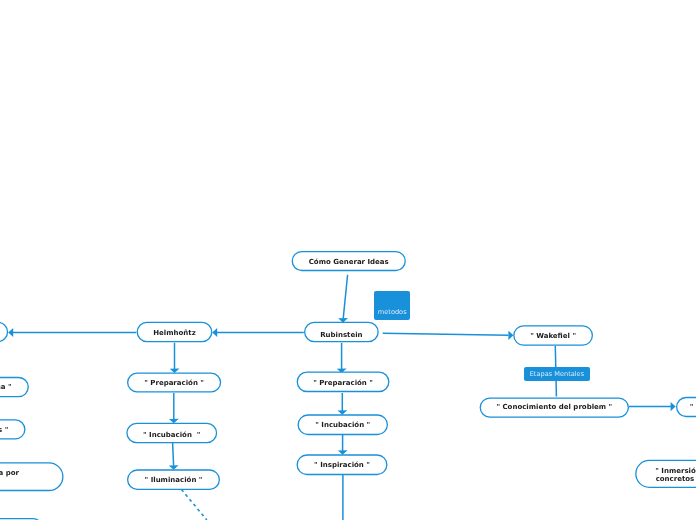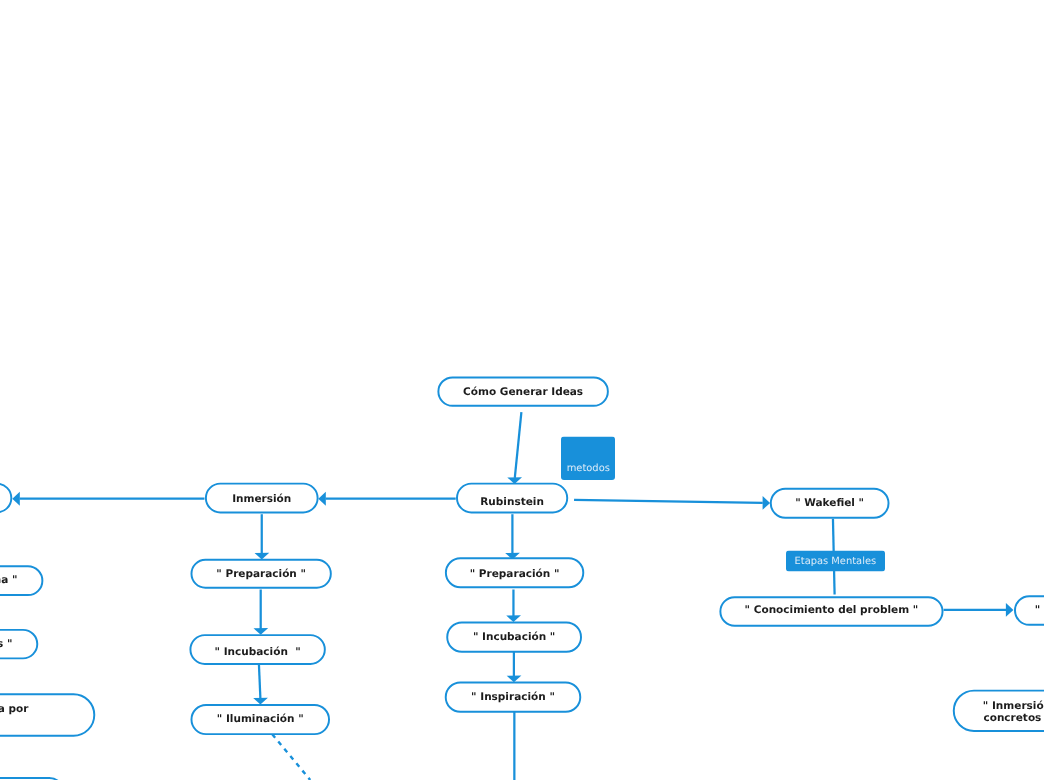--- a/index.html
+++ b/index.html
@@ -74,21 +74,21 @@
       <rect x="-59.35" y="518.6" width="101.7" height="19.0" rx="9.500"></rect>
       <rect x="676.65" y="397.5" width="88.7" height="19.0" rx="9.500"></rect>
       <rect x="635.85" y="460.4" width="84.3" height="26.9" rx="13.450"></rect>
     </g>
   </svg>
 
   <div class="node-label" style="left:291.6px;top:250.9px;width:114.3px;height:20.2px;">Cómo Generar Ideas</div>
 
   <div class="tag" style="left:327.3px;top:291.1px;width:35.8px;height:29px;padding-top:13px;margin-left:47px;">metodos</div>
 
-  <div class="node-label" style="left:136.6px;top:322.6px;width:75.8px;height:20.1px;">Inmersión</div>
+  <div class="node-label" style="left:136.6px;top:322.6px;width:75.8px;height:20.1px;">Helmhoñtz</div>
 
   <div class="node-label" style="left:304px;top:322.6px;width:74.8px;height:24px;">Rubinstein</div>
 
   <div class="node-label" style="left:513.2px;top:325.1px;width:79.8px;height:20.8px;">" Wakefiel "</div>
 
   <div class="node-label" style="left:127px;top:372.8px;width:94.2px;height:20.2px;">" Preparación "</div>
 
   <div class="node-label" style="left:126.3px;top:424.2px;width:90.9px;height:19.5px;">" Incubación  "</div>
 
   <div class="node-label" style="left:127px;top:469.6px;width:93px;height:20.2px;">" Iluminación "</div>

